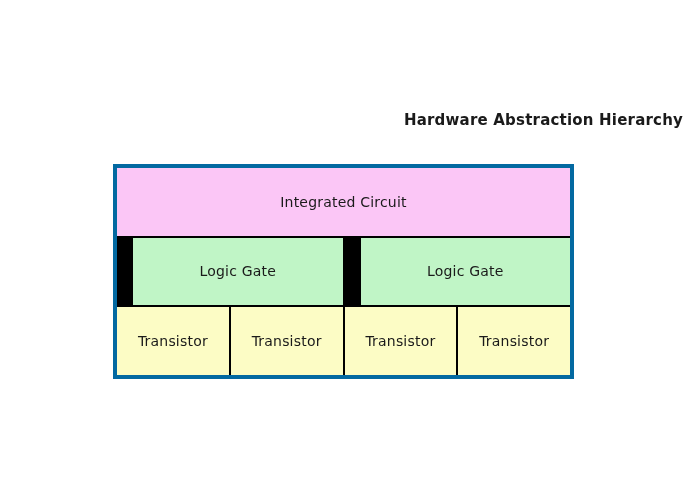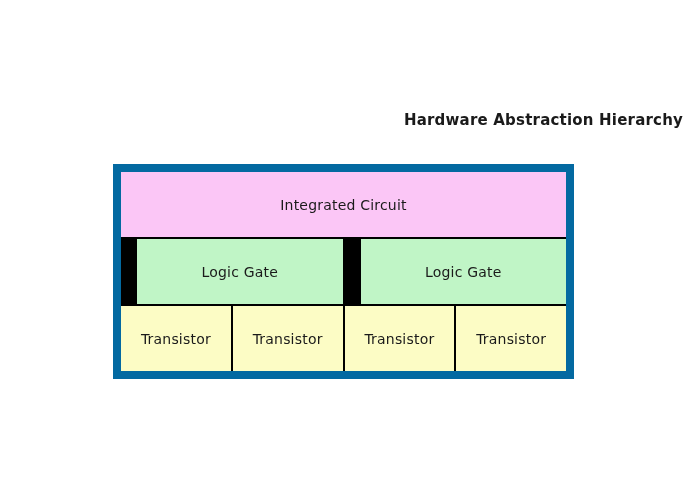--- a/index.html
+++ b/index.html
@@ -27,21 +27,21 @@
     letter-spacing: 0.2px;
     color: #1a1a1a;
   }
   .diagram {
     position: absolute;
     left: 113px;
     top: 164px;
     width: 461px;
     height: 215px;
     box-sizing: border-box;
-    border: 8px solid #0369a1;
+    border: 4px solid #0369a1;
     background: #000000; 
     display: grid;
     grid-template-columns: repeat(4, 1fr);
     grid-template-rows: 1fr 1fr 1fr;
     gap: 2px;
   }
   .block {
     display: flex;
     align-items: center;
     justify-content: center;

